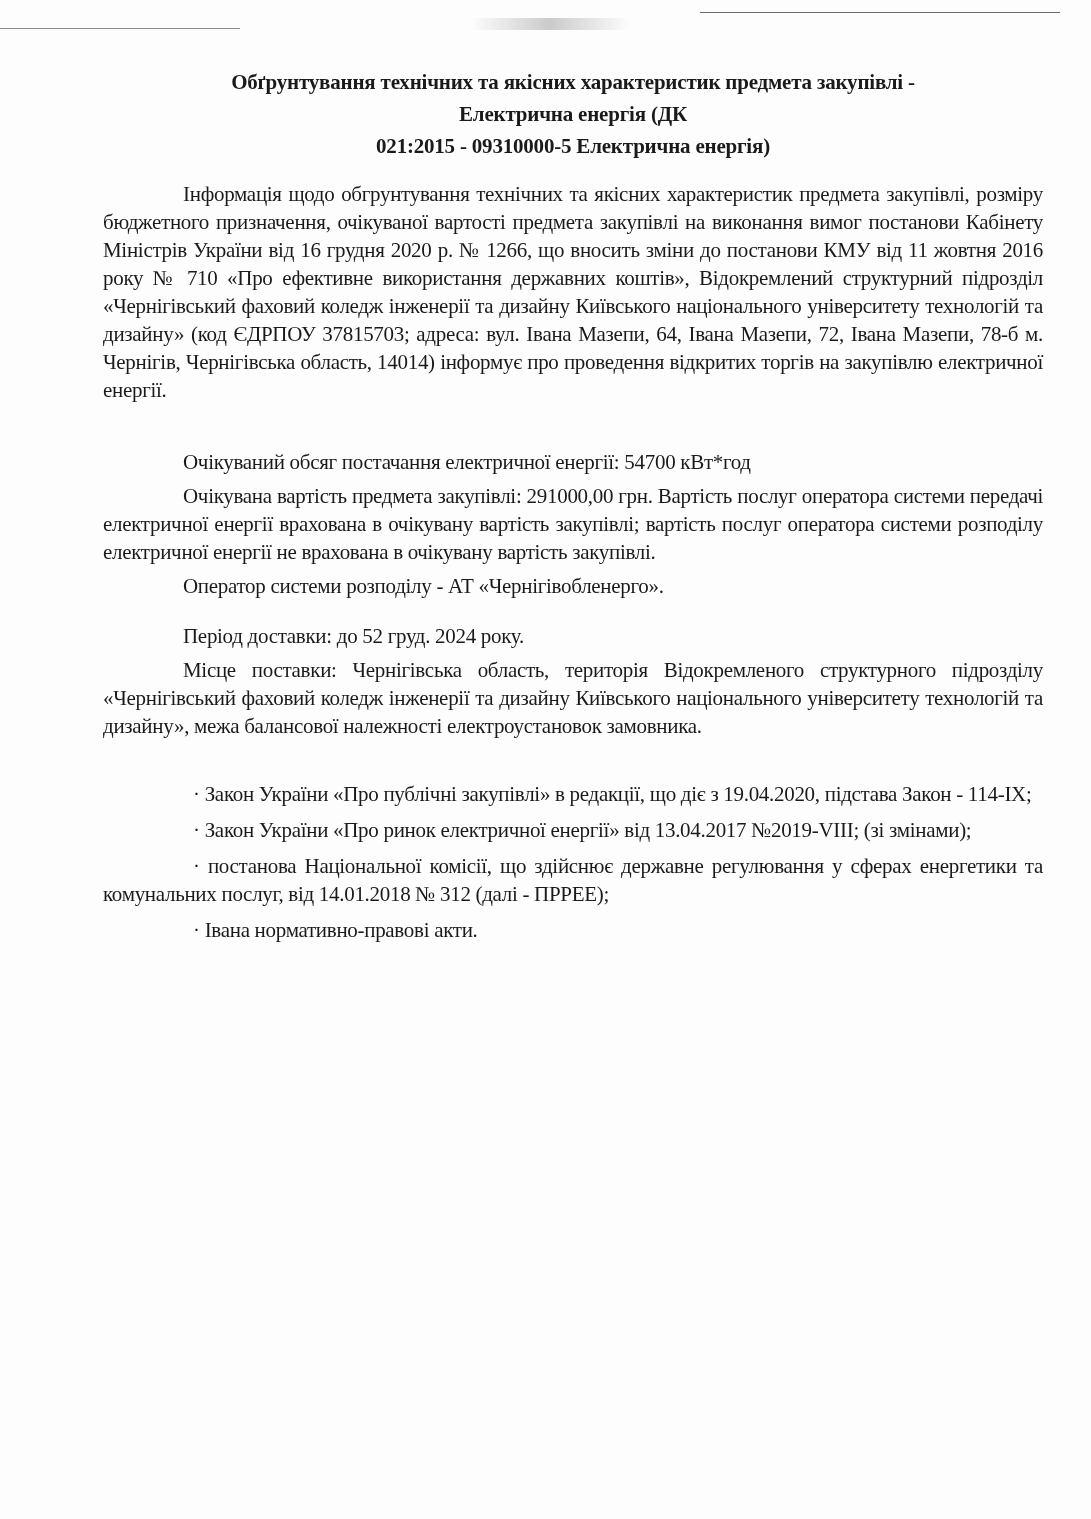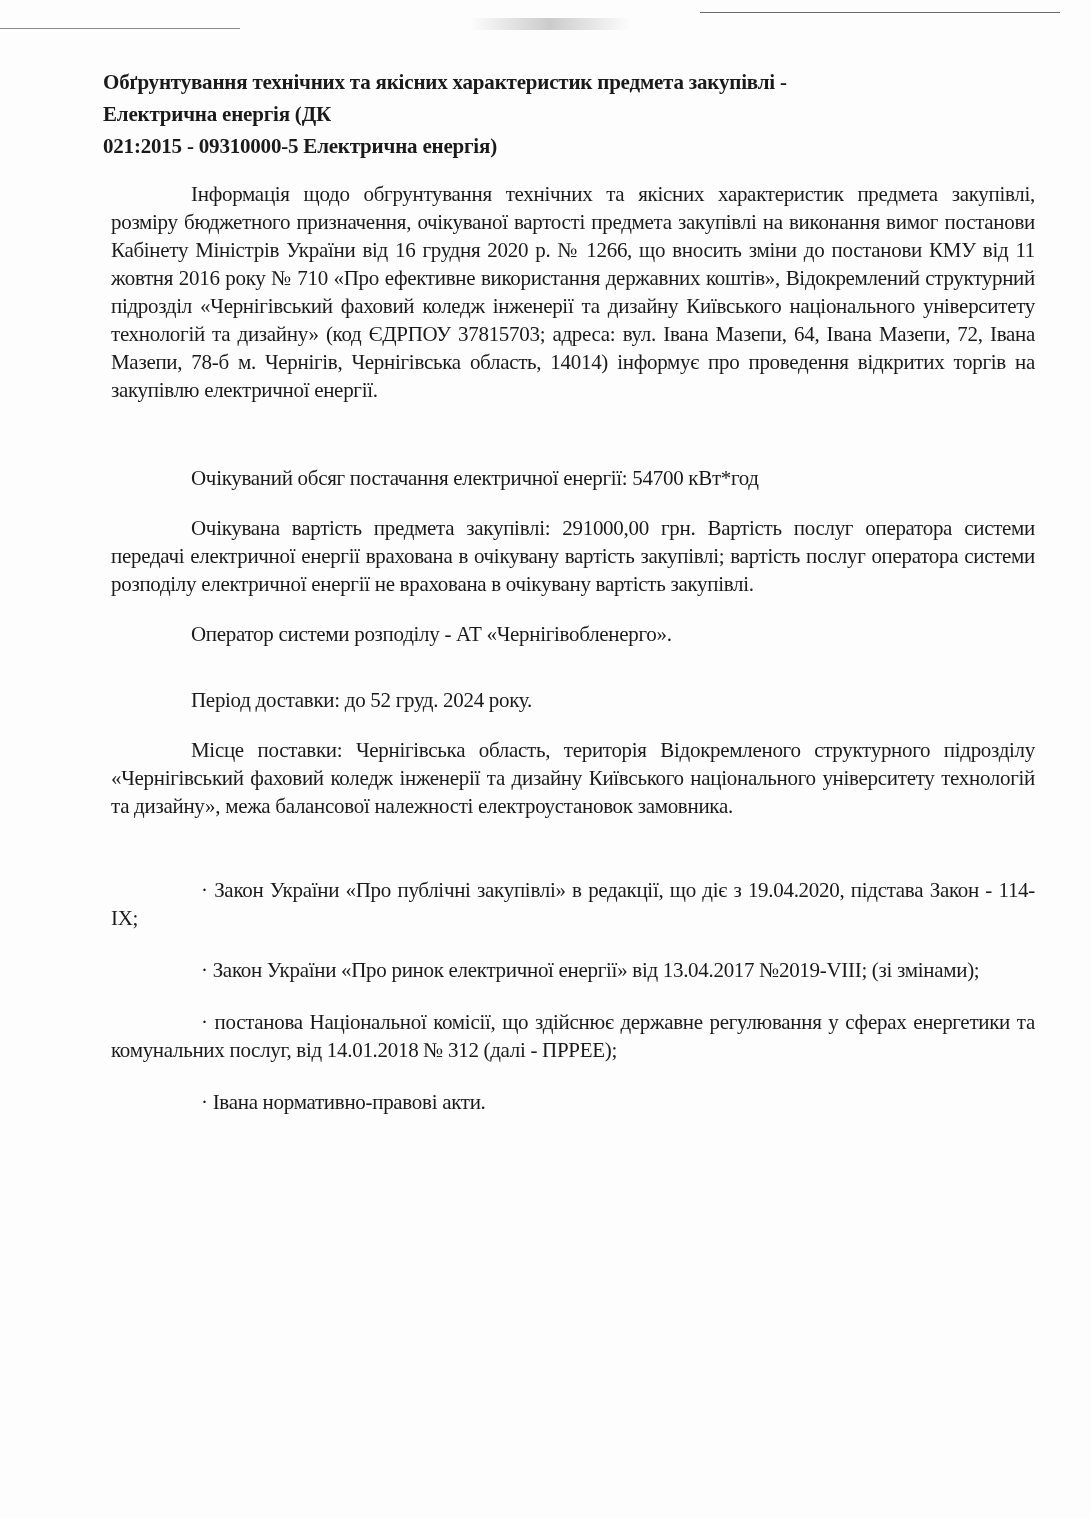--- a/index.html
+++ b/index.html
@@ -8,26 +8,26 @@
     background: #fdfdfd;
     position: relative;
     font-family: "Liberation Serif", "DejaVu Serif", serif;
     color: #1a1a1a;
   }
   .scan-line { position: absolute; height: 1px; background: #6a6a6a; }
   .scan-smudge { position: absolute; background: linear-gradient(90deg, rgba(120,120,120,0) , rgba(110,110,110,.35), rgba(120,120,120,0)); }
 
   .page { position: absolute; left: 103px; top: 66px; width: 940px; }
   .title {
-    font-weight: bold; text-align: left; font-size: 21px; line-height: 32px;
+    font-weight: bold; text-align: center; font-size: 21px; line-height: 32px;
     margin: 0; letter-spacing: -0.2px;
   }
   .title-block { margin-bottom: 18px; }
   p {
-    margin: 8px; font-size: 21px; line-height: 28px; text-align: justify;
+    margin: 0; font-size: 21px; line-height: 28px; text-align: justify;
     letter-spacing: -0.3px;
   }
   .indent { text-indent: 80px; }
   .gap { height: 22px; }
   .bold { font-weight: bold; }
   .uid { text-decoration: underline; font-size: 17px; }
   .law { text-indent: 90px; }
   .law-gap { height: 8px; }
   .para-gap { height: 6px; }
 </style>

